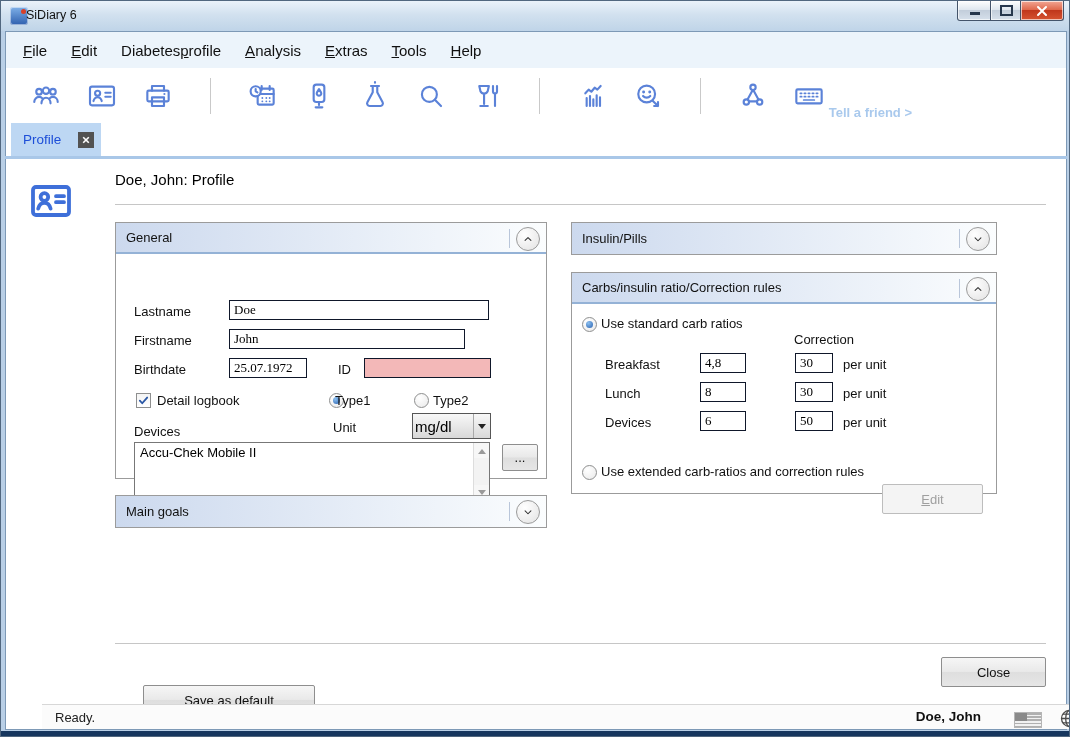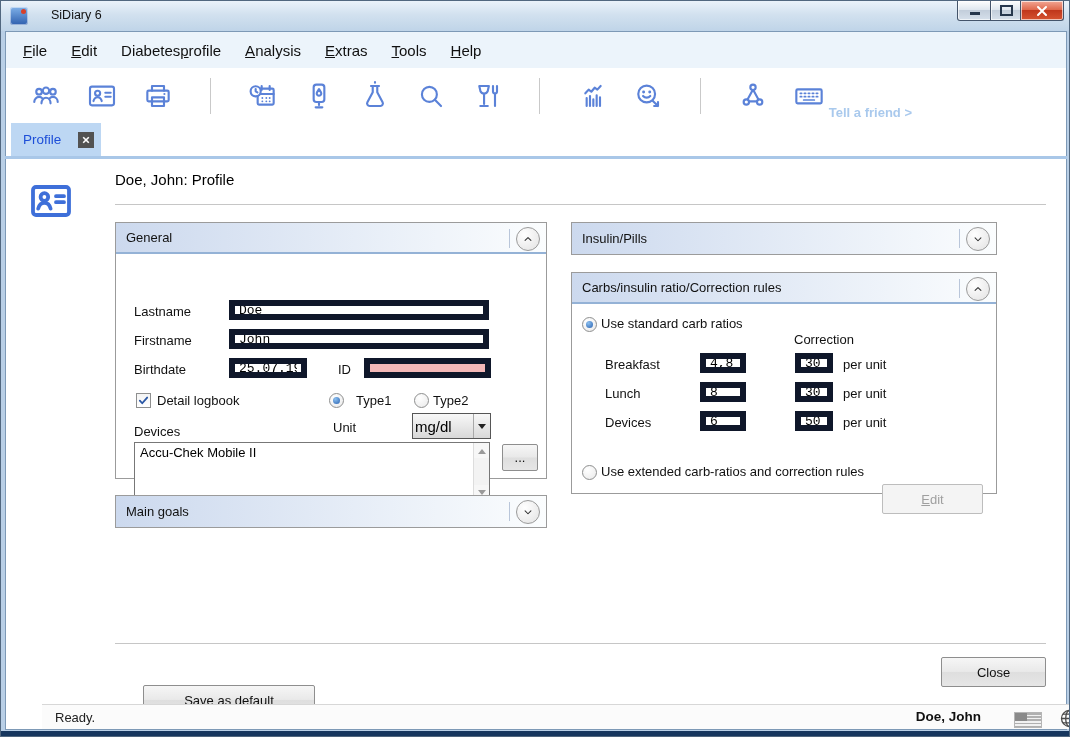--- a/index.html
+++ b/index.html
@@ -4,21 +4,21 @@
 <style>
   html,body{margin:0;padding:0;background:#666;}
   #win{position:relative;width:1070px;height:737px;margin:0 auto;background:#b9cfe6;
        font-family:"Liberation Sans",sans-serif;overflow:hidden;border:1px solid #51677f;box-sizing:border-box;}
   .abs{position:absolute;}
   
   #titlebar{left:0;top:0;right:0;height:30px;background:linear-gradient(#eaf2fa,#d2e1ef 45%,#bfd4e8);}
   #title-icon{left:9px;top:6px;width:18px;height:18px;border-radius:3px;
     background:linear-gradient(#7fb0e8,#2f5fae);box-shadow:inset 0 0 0 1px rgba(255,255,255,.5);}
   #title-icon::after{content:"";position:absolute;right:2px;top:2px;width:5px;height:5px;border-radius:50%;background:#d8402a;}
-  #title-text{left:50px;top:7px;font-size:12.5px;color:#111;text-align:center;}
+  #title-text{left:25px;top:7px;font-size:12.5px;color:#111;text-align:center;}
   .wbtn{top:0;height:19px;border:1px solid #44546a;border-top:none;
     background:linear-gradient(#fdfefe,#dfe7ef 45%,#c3cedb 50%,#d6e0eb);
     box-shadow:inset 0 0 0 1px rgba(255,255,255,.65);display:flex;align-items:center;justify-content:center;}
   #btn-min{left:956px;width:33px;border-bottom-left-radius:3px;}
   #btn-max{left:989px;width:30px;}
   #btn-close{left:1019px;width:42px;border-bottom-right-radius:3px;
     background:linear-gradient(#f2a795,#e06a4e 45%,#c0371c 50%,#d65331);}
   #btn-min span{display:block;width:10px;height:3px;background:#26374d;margin-top:6px;}
   #btn-max span{display:block;width:9px;height:7px;border:2px solid #26374d;}
   
@@ -56,24 +56,24 @@
   .ph-sep{position:absolute;right:36px;top:6px;width:1px;height:19px;background:#b9c6da;}
   .ph-btn{position:absolute;right:6px;top:4px;width:22px;height:22px;border-radius:50%;border:1px solid #9a9a9a;
     background:radial-gradient(circle at 35% 30%,#ffffff,#e2e2e2);display:flex;align-items:center;justify-content:center;cursor:pointer;}
   .ph-btn svg{width:14px;height:14px;stroke:#333;fill:none;stroke-width:1.8;stroke-linecap:round;stroke-linejoin:round;}
   #panel-general{left:114px;top:221px;width:432px;height:257px;}
   #panel-goals{left:114px;top:494px;width:432px;}
   #panel-insulin{left:570px;top:221px;width:426px;}
   #panel-carbs{left:570px;top:271px;width:426px;height:222px;}
   
   .flabel{position:absolute;font-size:13px;color:#111;}
-  .tinput{position:absolute;border:6px solid #0f172a;font-family:Liberation Mono, monospace;font-size:13px;
+  .tinput{position:absolute;border:1px solid #0f172a;font-family:Liberation Serif, serif;font-size:13px;
     padding:2px 4px;height:20px;box-sizing:border-box;background:#fff;color:#000;}
   #inp-lastname{left:113px;top:46px;width:260px;}
-  #inp-firstname{left:113px;top:75px;width:260px;}
+  #inp-firstname{left:113px;top:75px;width:236px;}
   #inp-birthdate{left:113px;top:104px;width:78px;}
   #inp-id{left:248px;top:104px;width:127px;background:#f3b8b8;}
   .cb{position:absolute;width:13px;height:13px;border:1px solid #8e8f8f;background:linear-gradient(#f4f4f4,#fff);display:flex;align-items:center;justify-content:center;}
   .cb svg{width:11px;height:11px;stroke:#2a57a5;fill:none;stroke-width:2;stroke-linecap:round;stroke-linejoin:round;}
   .radio{position:absolute;width:13px;height:13px;border:1px solid #8e8f8f;border-radius:50%;background:radial-gradient(circle at 35% 30%,#fff,#e9e9e9);}
   .radio.sel::after{content:"";position:absolute;left:3px;top:3px;width:7px;height:7px;border-radius:50%;
     background:radial-gradient(circle at 35% 30%,#8cc0f0,#2a62b0);}
   #combo-unit{position:absolute;left:296px;top:159px;width:79px;height:26px;border:1px solid #565656;
     background:linear-gradient(#f8f8f8,#d8d8d8);display:flex;align-items:center;box-sizing:border-box;cursor:pointer;}
   #combo-unit .combo-text{font-size:15px;color:#000;padding-left:2px;flex:1;}
@@ -279,21 +279,21 @@
       <input id="inp-birthdate" class="tinput" value="25.07.1972" style="">
       <span class="flabel" style="left:222px;top:108px;">ID</span>
       <input id="inp-id" class="tinput" value="" style="">
       <span class="cb" style="left:20px;top:139px;">
         <svg viewBox="0 0 12 12">
             <path d="M2 6.2l2.6 2.8L10 2.8"></path>
           </svg>
         </span>
       <span class="flabel" style="left:41px;top:139px;">Detail logbook</span>
       <span class="radio sel" style="left:213px;top:139px;"></span>
-      <span class="flabel" style="left:240px;top:139px;">Type1</span>
+      <span class="flabel" style="left:219px;top:139px;">Type1</span>
       <span class="radio" style="left:298px;top:139px;"></span>
       <span class="flabel" style="left:317px;top:139px;">Type2</span>
       <span class="flabel" style="left:217px;top:166px;">Unit</span>
       <div id="combo-unit">
         <span class="combo-text">mg/dl</span>
         <span class="combo-arrow"></span>
       </div>
       <span class="flabel" style="left:18px;top:170px;">Devices</span>
       <div id="devices-list">
         <div class="list-item">Accu-Chek Mobile II</div>

